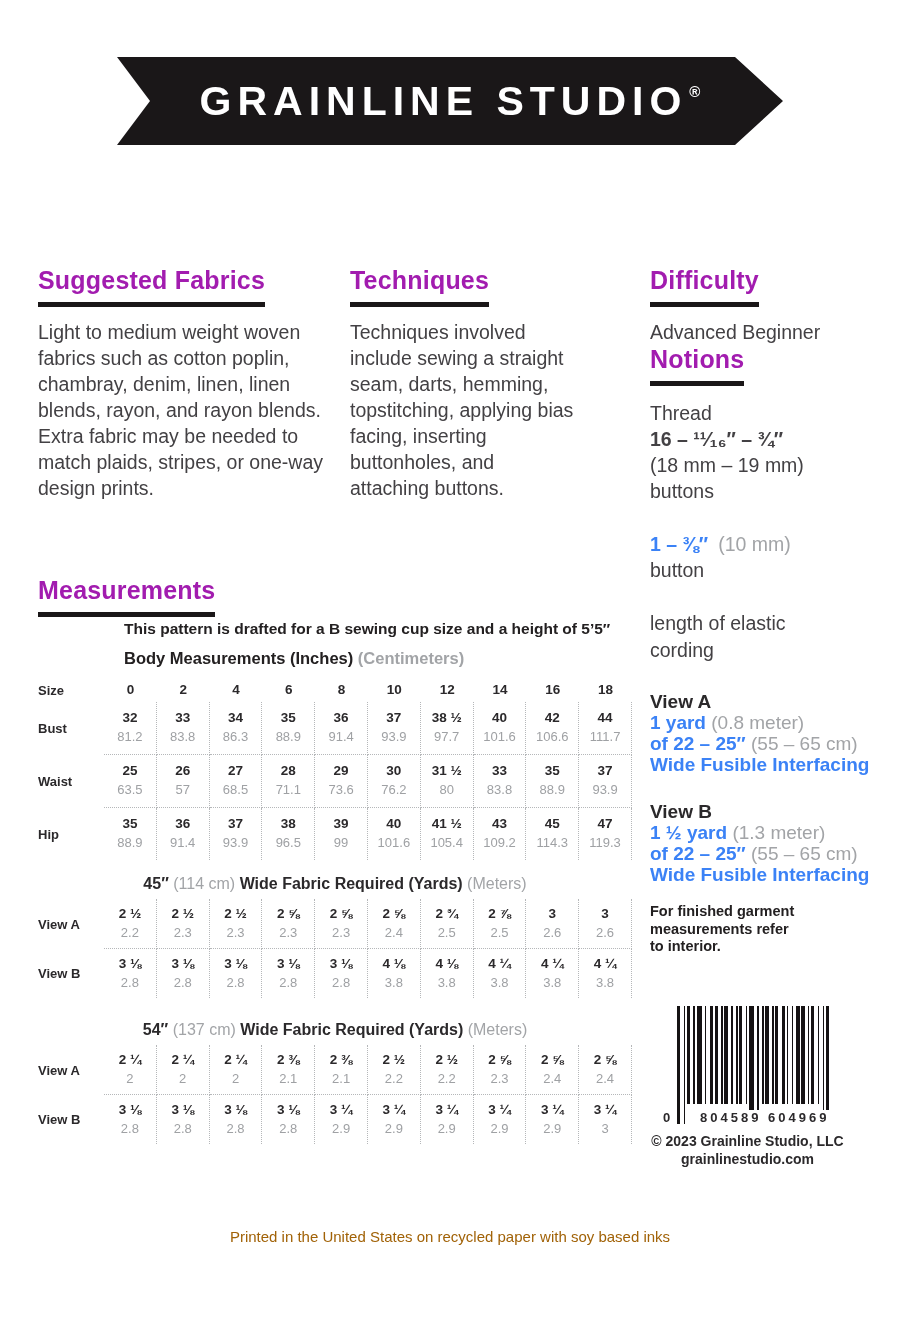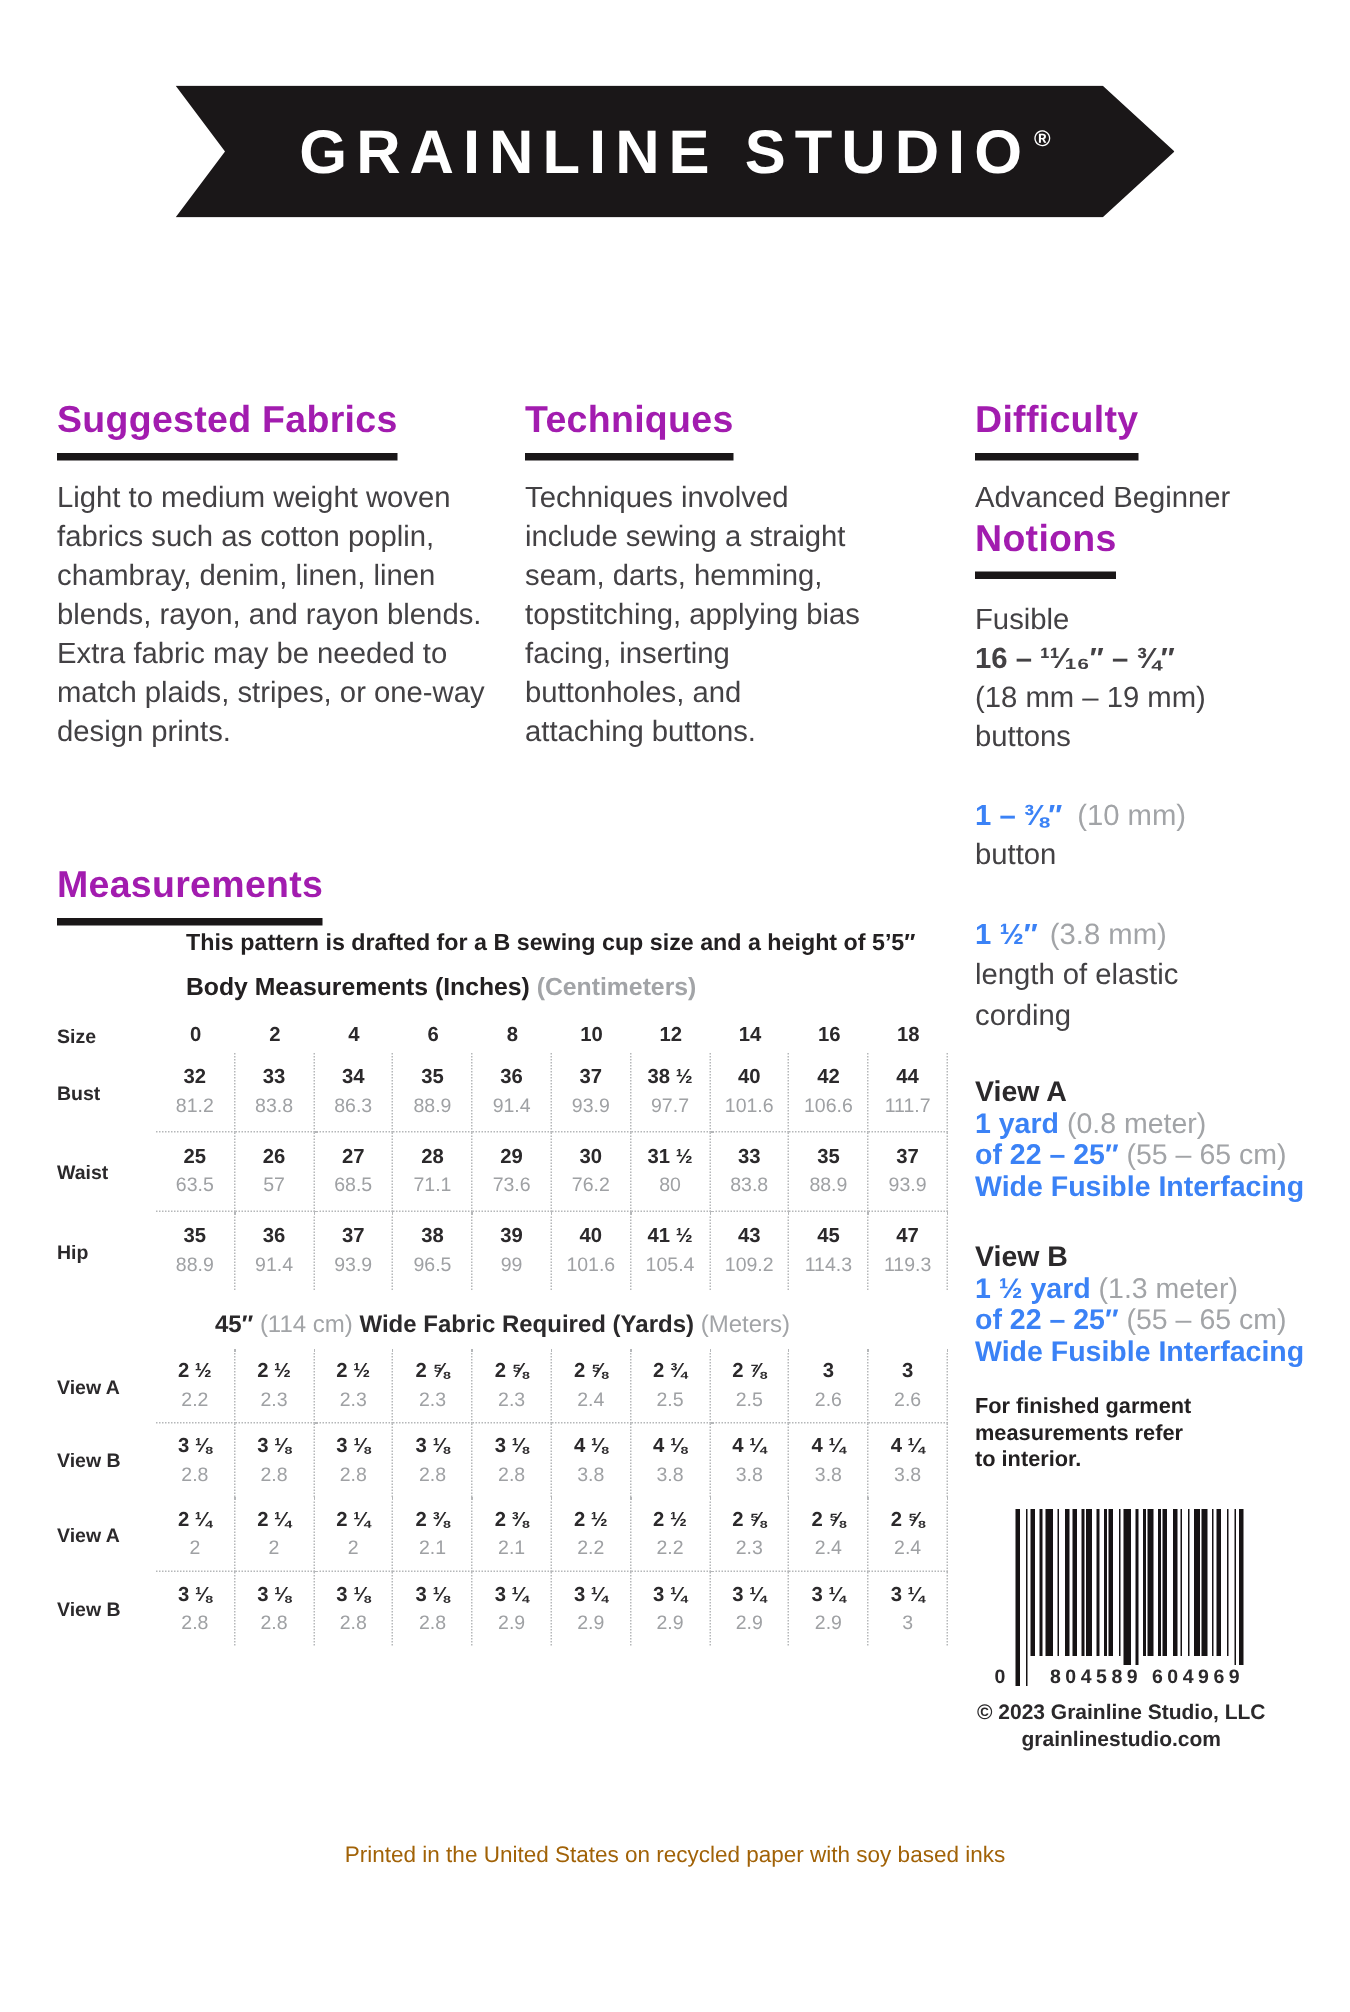--- a/index.html
+++ b/index.html
@@ -101,33 +101,32 @@
 
 <div class="col col3">
   <h2 class="sec">Difficulty</h2>
   <div class="ln" style="margin-top:12px">Advanced Beginner</div>
 
   <div style="">
     <h2 class="sec">Notions</h2>
   </div>
 
   <div style="margin-top:14px">
-    <div class="ln">Fusible</div>
+    <div class="ln">Thread</div>
     <div class="ln bold">16 – ¹¹⁄₁₆″ – ¾″</div>
     <div class="ln gray">(18 mm – 19 mm)</div>
     <div class="ln">buttons</div>
   </div>
 
   <div class="block27">
     <div class="ln"><span class="bold">1 – ⅜″</span><span class="gray" style="margin-left:10px">(10 mm)</span></div>
     <div class="ln">button</div>
   </div>
 
   <div class="block27">
-    <div class="ln" style="line-height:27px"><span class="bold">1 ½″</span><span class="gray" style="margin-left:8px">(3.8 mm)</span></div>
     <div class="ln elastic-item">length of elastic cording</div>
   </div>
 
   <div class="block27 viewblock">
     <div class="vtitle">View A</div>
     <div><span class="bold">1 yard</span> <span class="gray">(0.8 meter)</span></div>
     <div><span class="bold">of 22 – 25″</span> <span class="gray">(55 – 65 cm)</span></div>
     <div class="bold">Wide Fusible Interfacing</div>
   </div>
 
@@ -404,20 +403,26 @@
       <div class="cell">
         <div class="imp">4 ¼</div>
         <div class="met">3.8</div>
       </div>
       <div class="cell">
         <div class="imp">4 ¼</div>
         <div class="met">3.8</div>
       </div>
     </div>
 
+  <div class="ftitle f54">
+    <span>54″</span>
+    <span class="gray" style="font-weight:normal">(137 cm)</span>
+    <span>Wide Fabric Required (Yards)</span>
+    <span class="gray" style="font-weight:normal">(Meters)</span>
+  </div>
   <div class="trow double vrow sep">
       <div class="rlabel">View A</div>
       <div class="cell">
         <div class="imp">2 ¼</div>
         <div class="met">2</div>
       </div>
       <div class="cell">
         <div class="imp">2 ¼</div>
         <div class="met">2</div>
       </div>

